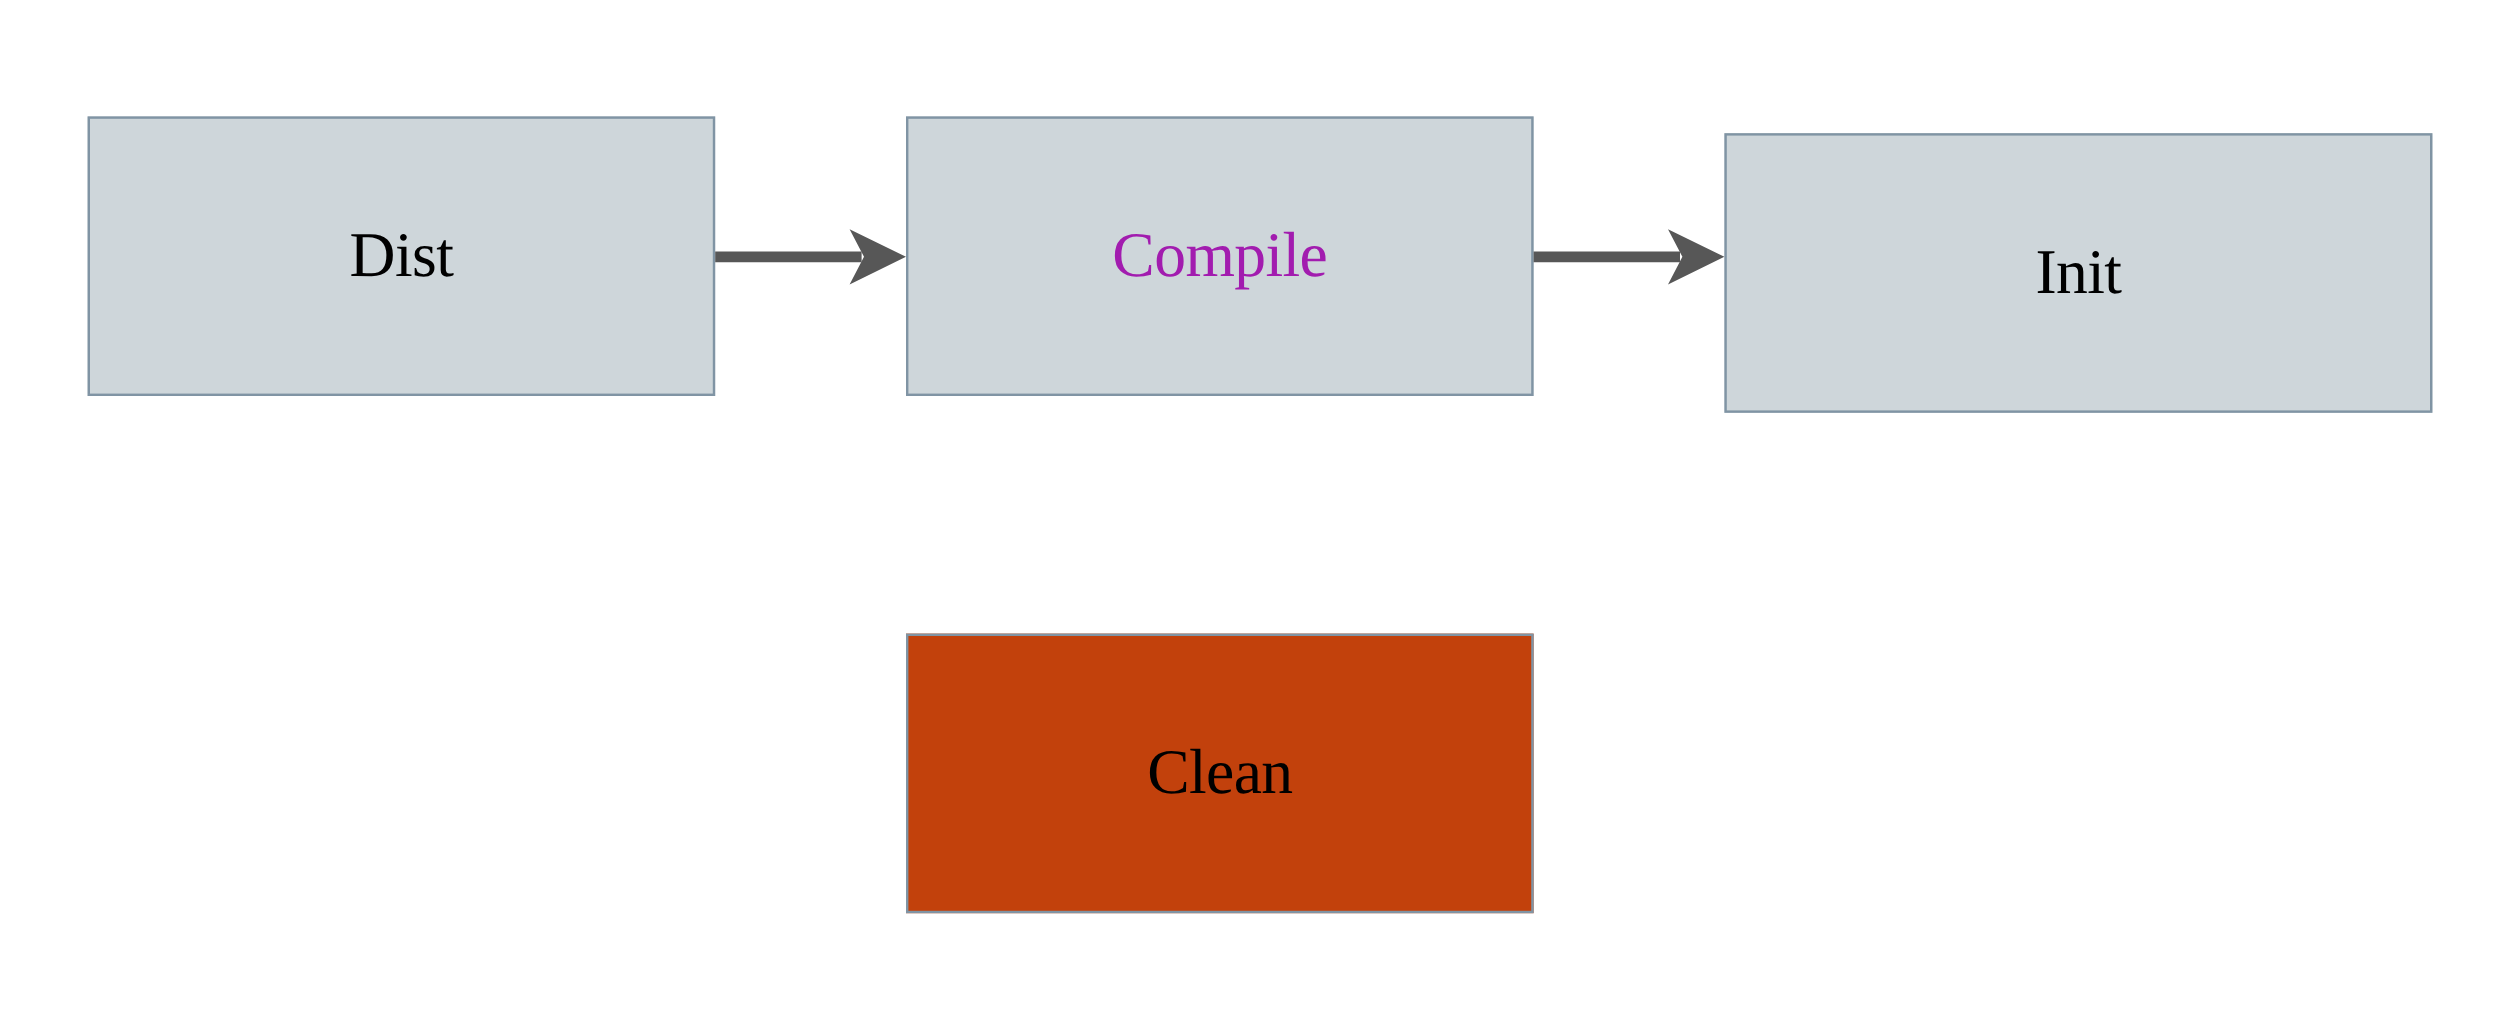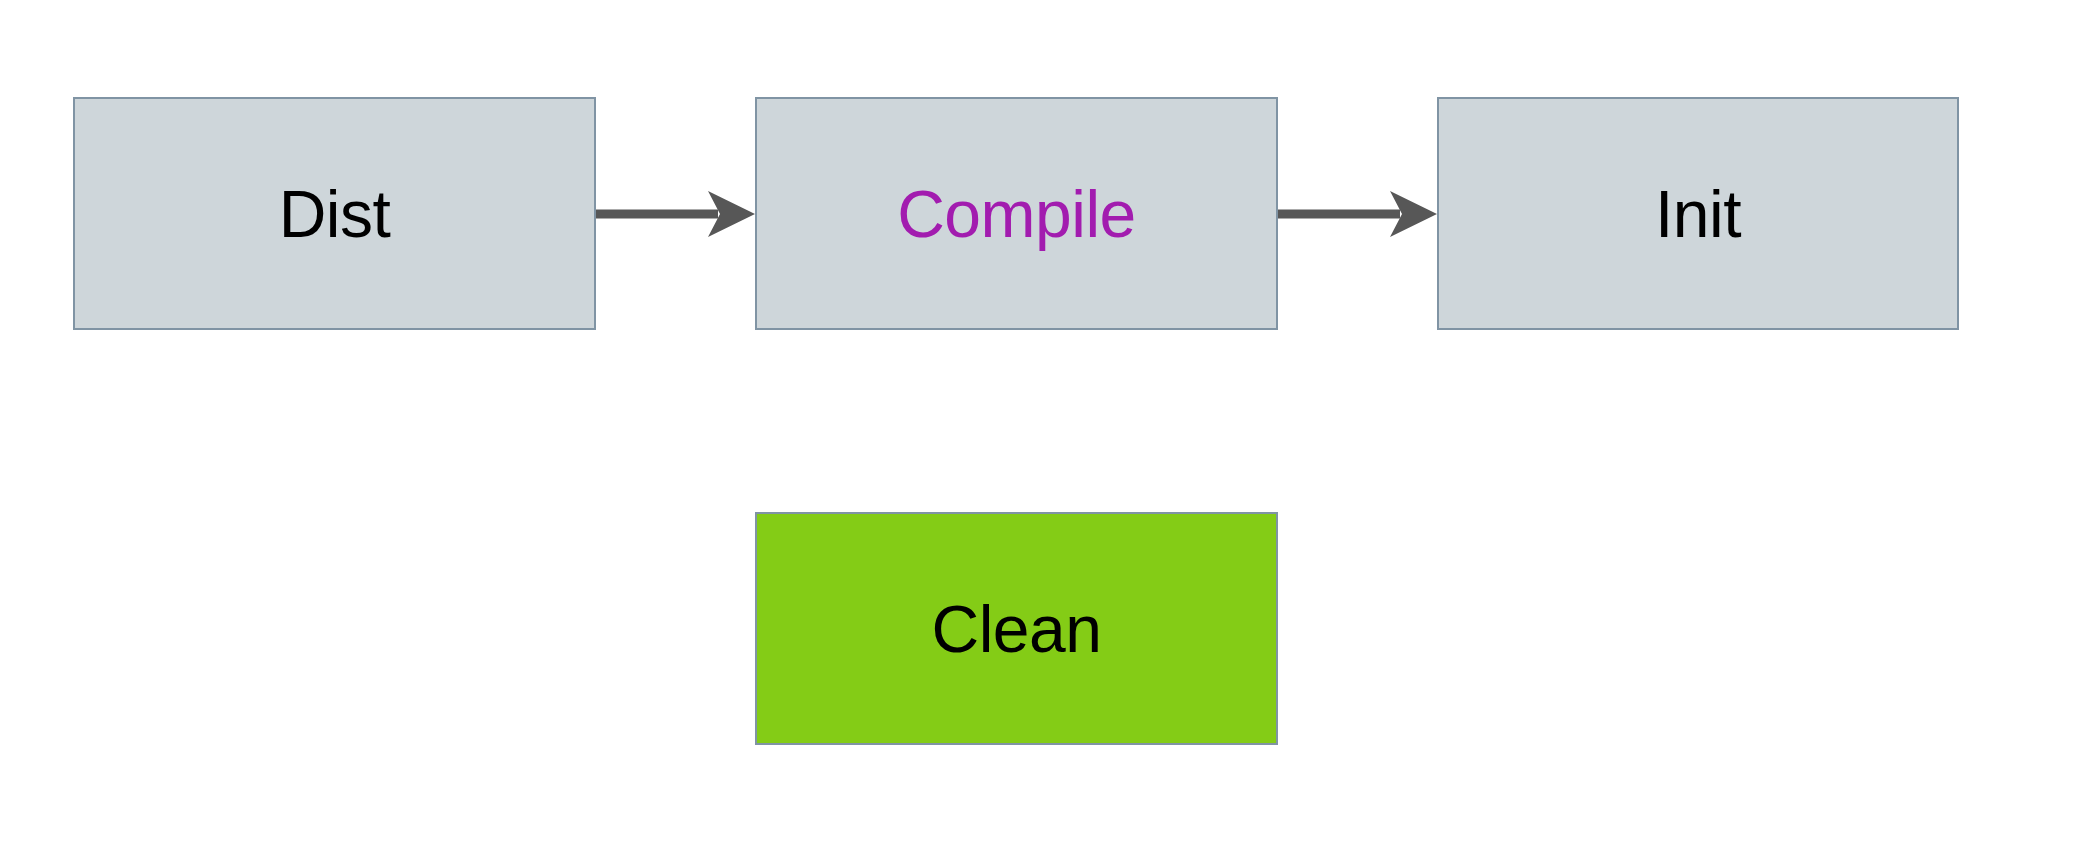--- a/index.html
+++ b/index.html
@@ -21,41 +21,41 @@
   .node {
     position: absolute;
     box-sizing: border-box;
     background: #ced6da;
     border: 2px solid #8094a4;
     display: flex;
     align-items: center;
     justify-content: center;
   }
   .node-label {
-    font-family: Liberation Sans, sans-serif;
-    font-size: 66px;
+    font-family: Liberation Serif, serif;
+    font-size: 53px;
     font-weight: 400;
     color: #000000;
     line-height: 1;
     letter-spacing: -0.5px;
     white-space: nowrap;
     user-select: none;
   }
   .edge {
     position: absolute;
     overflow: visible;
   }
   .edge svg {
     display: block;
     overflow: visible;
   }
   
   #node-dist    { left: 73px;   top: 97px;  width: 523px; height: 233px; }
   #node-compile { left: 755px;  top: 97px;  width: 523px; height: 233px; }
-  #node-init    { left: 1437px; top: 97px;  width: 522px; height: 233px; text-align: center; }
+  #node-init    { left: 1437px; top: 111px;  width: 590px; height: 233px; text-align: center; }
   #node-clean   { left: 755px;  top: 512px; width: 523px; height: 233px; }
   
   #edge-dist-compile { left: 596px;  top: 183px; width: 159px; height: 62px; }
   #edge-compile-init { left: 1278px; top: 183px; width: 159px; height: 62px; }
 </style>
 </head>
 <body>
 
 <div id="canvas" style="background: rgb(255, 255, 255);">
 
@@ -64,21 +64,21 @@
   </div>
 
   <div class="node" id="node-compile" style="background: rgb(206, 214, 218); border-color: rgb(128, 148, 164);">
     <span class="node-label" style="color: #a21caf;">Compile</span>
   </div>
 
   <div class="node" id="node-init" style="background: rgb(206, 214, 218); border-color: rgb(128, 148, 164);">
     <span class="node-label" style="color: rgb(0, 0, 0);">Init</span>
   </div>
 
-  <div class="node" id="node-clean" style="background: #84cc16; border-color: rgb(128, 148, 164);">
+  <div class="node" id="node-clean" style="background: #c2410c; border-color: rgb(128, 148, 164); margin-top: 16px;">
     <span class="node-label" style="color: rgb(0, 0, 0);">Clean</span>
   </div>
 
   <div class="edge" id="edge-dist-compile">
     <svg width="159" height="62" viewBox="0 0 159 62" xmlns="http://www.w3.org/2000/svg">
       <line x1="0" y1="31" x2="122" y2="31" stroke="#575757" stroke-width="9"></line>
       <path d="M 159 31 L 112 8 L 124 31 L 112 54 Z" fill="#575757"></path>
     </svg>
   </div>
 

